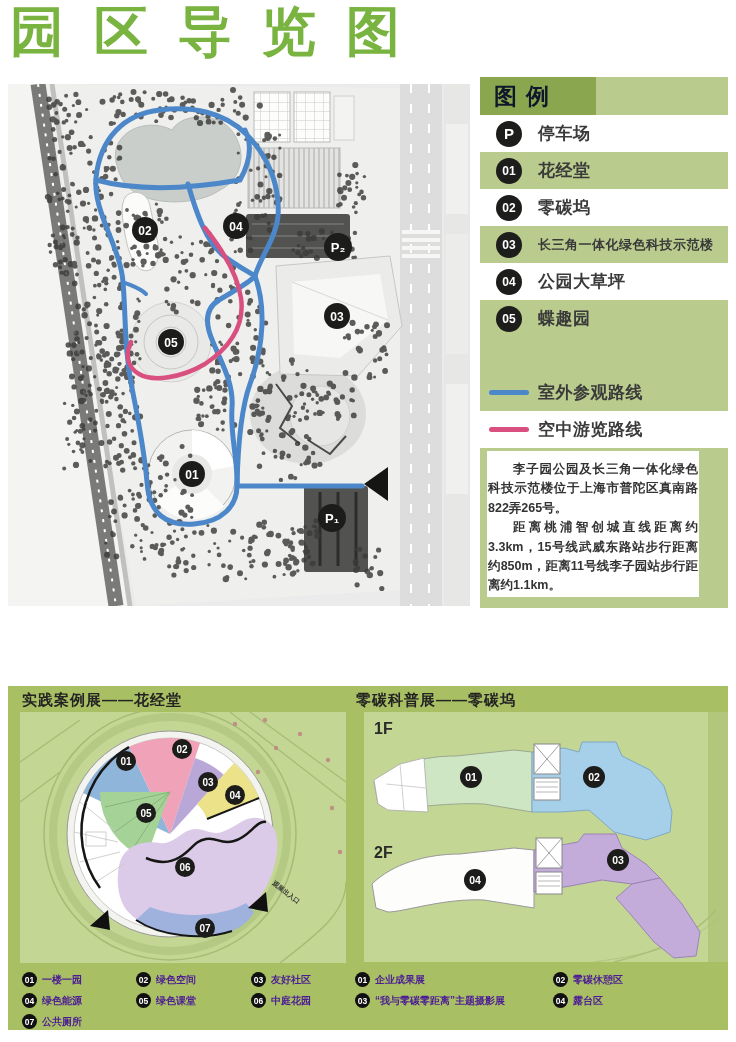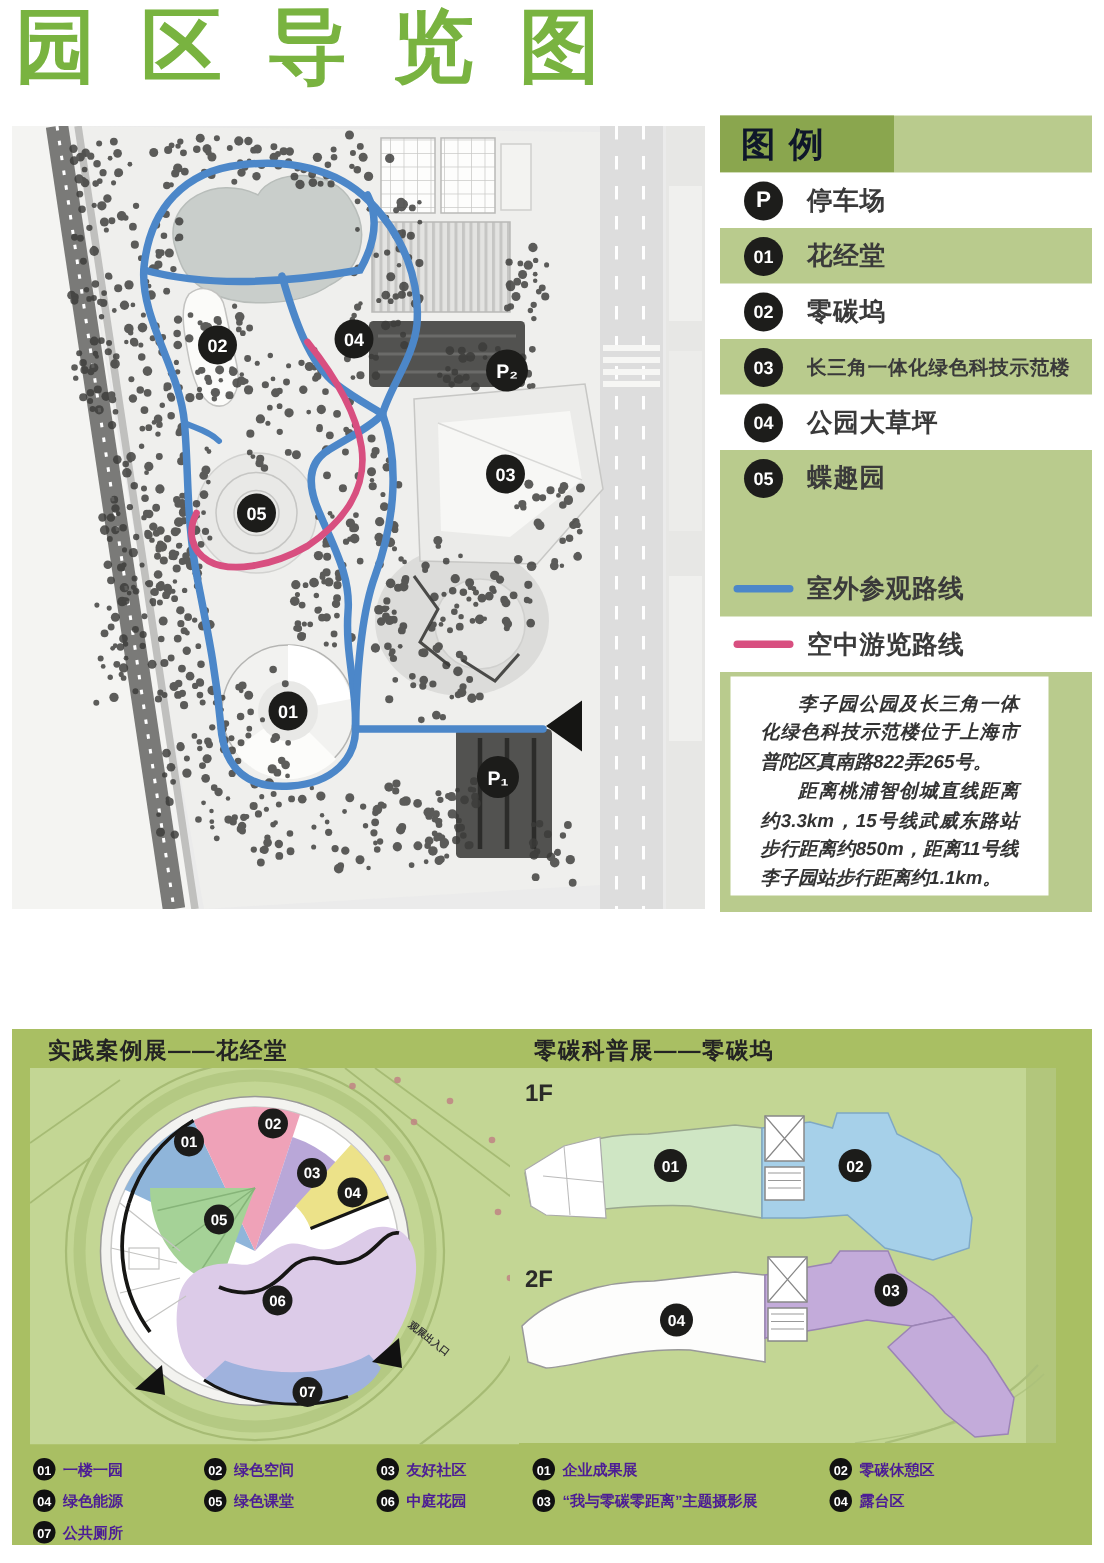--- a/index.html
+++ b/index.html
@@ -17,31 +17,31 @@
     font-size:23px;font-weight:900;letter-spacing:9px;display:flex;align-items:center;padding-left:14px;box-sizing:border-box;}
   .legend-row{position:absolute;left:0;width:248px;height:37px;display:flex;align-items:center;}
   .legend-row.white{background:#fff;}
   .legend-icon{width:58px;display:flex;justify-content:center;flex:none;}
   .badge{width:26px;height:26px;border-radius:50%;background:#1d1d1b;color:#fff;display:flex;align-items:center;justify-content:center;font-weight:700;}
   .badge.p{font-size:15px}
   .badge.num{font-size:12px}
   .tri-left{width:0;height:0;border-top:11px solid transparent;border-bottom:11px solid transparent;border-right:17px solid #1d1d1b;}
   .line-chip{width:40px;height:5px;border-radius:2.5px;}
   .legend-label{font-size:17px;font-weight:700;color:#3a3a3a;letter-spacing:0.5px;}
-  .legend-paragraph{position:absolute;left:7px;top:374px;width:212px;height:146px;background:#fff;padding:9px 20px;box-sizing:border-box;overflow:hidden;font-style:italic;}
+  .legend-paragraph{position:absolute;left:7px;top:374px;width:212px;height:146px;background:#fff;padding:9px 1px;box-sizing:border-box;overflow:hidden;}
   .legend-paragraph p{margin:0;text-indent:2em;font-size:12.5px;line-height:1.55;font-weight:700;color:#333;text-align:justify;}
 
   
   .bottom-panel{position:absolute;left:8px;top:686px;width:720px;height:344px;background:#a9bf63;}
   .sec-header{position:absolute;top:5px;font-size:15px;font-weight:900;color:#232323;letter-spacing:1px;}
-  .sec-header.left{left:24px}
+  .sec-header.left{left:14px}
   .sec-header.right{left:348px}
   .plan{position:absolute;top:26px;}
   .plan.left{left:12px}
-  .plan.right{left:332px}
+  .plan.right{left:356px}
   .bl-item{position:absolute;display:flex;align-items:center;gap:5px;}
   .bl-num{width:15px;height:15px;border-radius:50%;background:#111;color:#fff;font-size:8.5px;font-weight:700;display:flex;align-items:center;justify-content:center;flex:none;}
   .bl-label{font-size:10px;font-weight:900;color:#4c1d95;white-space:nowrap;}
 </style>
 </head>
 <body>
 
 <div class="page">
 
   <div class="big-title t-main">园区导览图</div>

